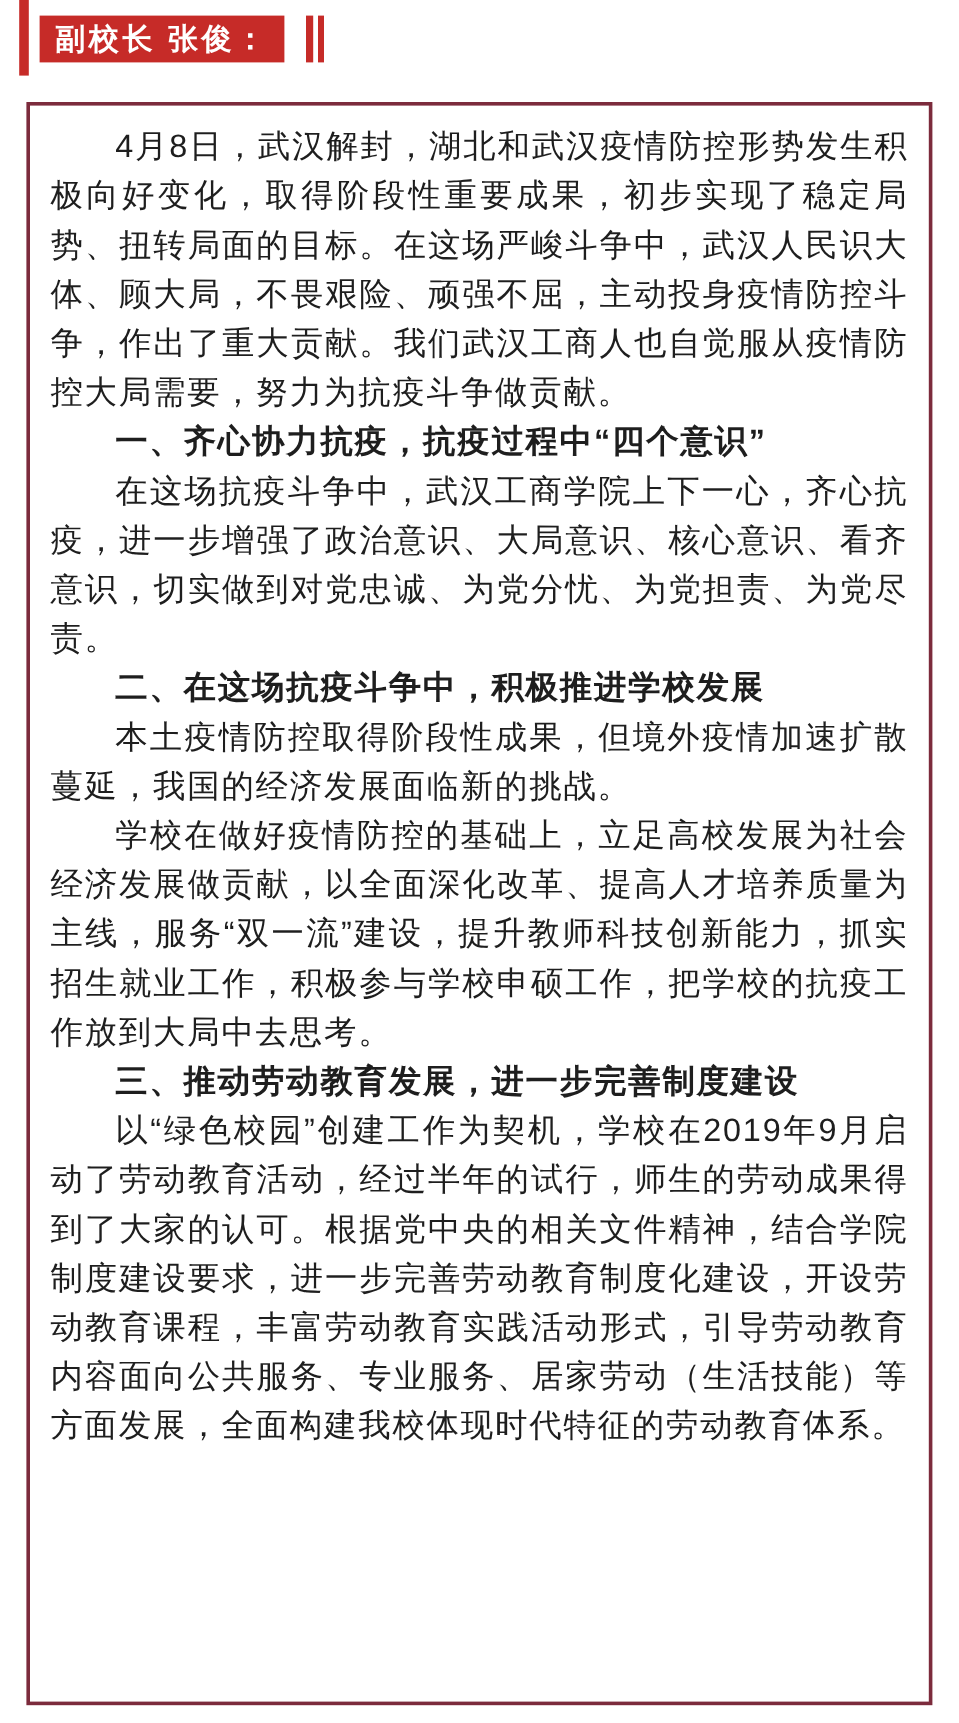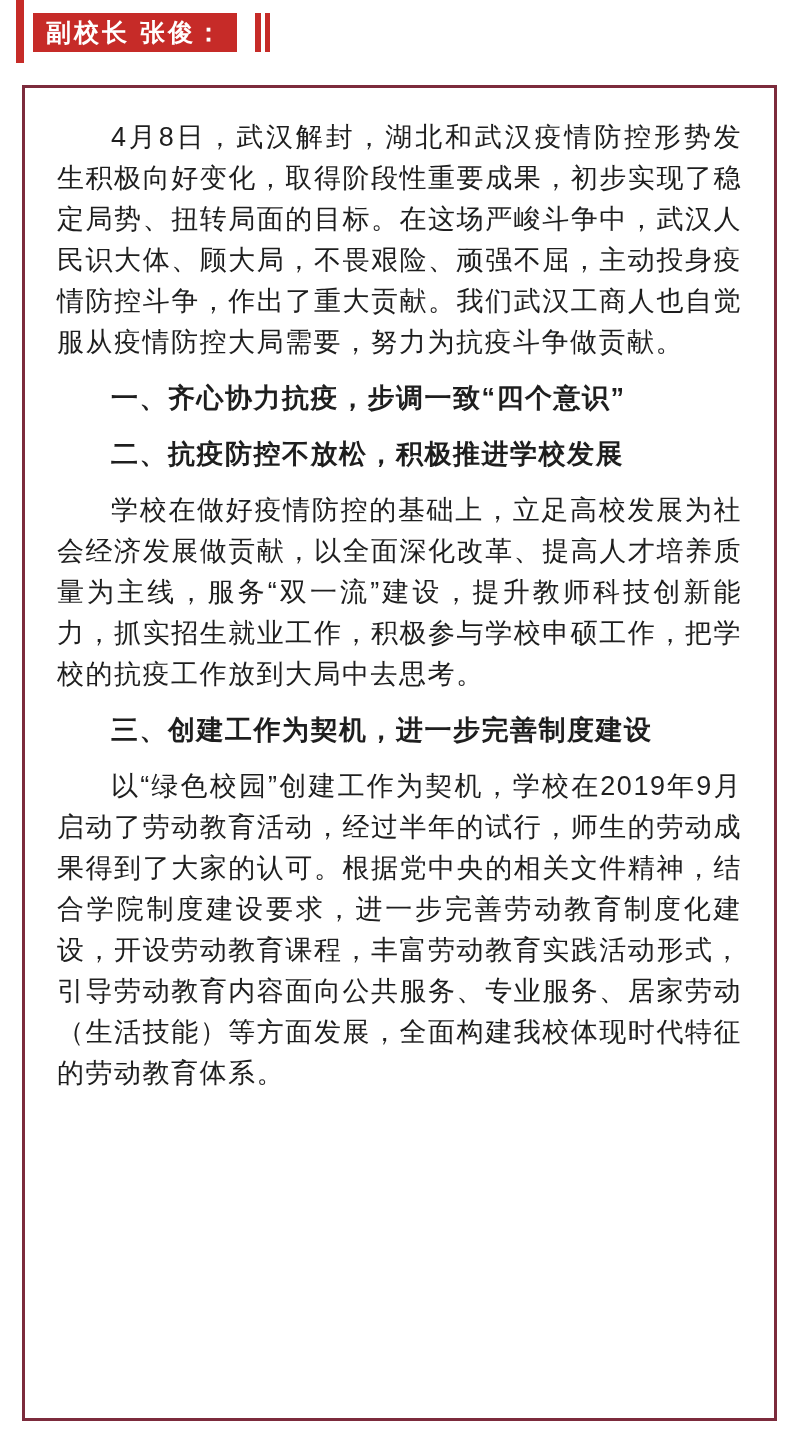--- a/index.html
+++ b/index.html
@@ -54,21 +54,21 @@
     top: 85px;
     width: 755px;
     height: 1336px;
     box-sizing: border-box;
     border: 3px solid var(--frame-border);
     background: #ffffff;
     padding: 14px 17px 0 17px;
     overflow: hidden;
   }
   .para, .heading {
-    margin: 15px;
+    margin: 0;
     font-size: 27px;
     line-height: 41px;
     color: var(--text-color);
     text-indent: 2em;
     letter-spacing: 1.5px;
     text-align: justify;
   }
   .heading {
     font-weight: bold;
     text-align: left;
@@ -79,18 +79,20 @@
 
 <div class="header">
   <div class="accent-bar"></div>
   <div class="badge">副校长 张俊：</div>
   <div class="vbar thick"></div>
   <div class="vbar thin"></div>
 </div>
 
 <div class="frame">
   <p class="para">4月8日，武汉解封，湖北和武汉疫情防控形势发生积极向好变化，取得阶段性重要成果，初步实现了稳定局势、扭转局面的目标。在这场严峻斗争中，武汉人民识大体、顾大局，不畏艰险、顽强不屈，主动投身疫情防控斗争，作出了重大贡献。我们武汉工商人也自觉服从疫情防控大局需要，努力为抗疫斗争做贡献。</p>
-  <h2 class="heading">一、齐心协力抗疫，步调一致“四个意识”</h2>
-  <h2 class="heading">二、抗疫防控不放松，积极推进学校发展</h2>
+  <h2 class="heading">一、齐心协力抗疫，抗疫过程中“四个意识”</h2>
+  <p class="para">在这场抗疫斗争中，武汉工商学院上下一心，齐心抗疫，进一步增强了政治意识、大局意识、核心意识、看齐意识，切实做到对党忠诚、为党分忧、为党担责、为党尽责。</p>
+  <h2 class="heading">二、在这场抗疫斗争中，积极推进学校发展</h2>
+  <p class="para">本土疫情防控取得阶段性成果，但境外疫情加速扩散蔓延，我国的经济发展面临新的挑战。</p>
   <p class="para">学校在做好疫情防控的基础上，立足高校发展为社会经济发展做贡献，以全面深化改革、提高人才培养质量为主线，服务“双一流”建设，提升教师科技创新能力，抓实招生就业工作，积极参与学校申硕工作，把学校的抗疫工作放到大局中去思考。</p>
-  <h2 class="heading">三、创建工作为契机，进一步完善制度建设</h2>
+  <h2 class="heading">三、推动劳动教育发展，进一步完善制度建设</h2>
   <p class="para">以“绿色校园”创建工作为契机，学校在2019年9月启动了劳动教育活动，经过半年的试行，师生的劳动成果得到了大家的认可。根据党中央的相关文件精神，结合学院制度建设要求，进一步完善劳动教育制度化建设，开设劳动教育课程，丰富劳动教育实践活动形式，引导劳动教育内容面向公共服务、专业服务、居家劳动（生活技能）等方面发展，全面构建我校体现时代特征的劳动教育体系。</p>
 </div>
 
 </body></html>

